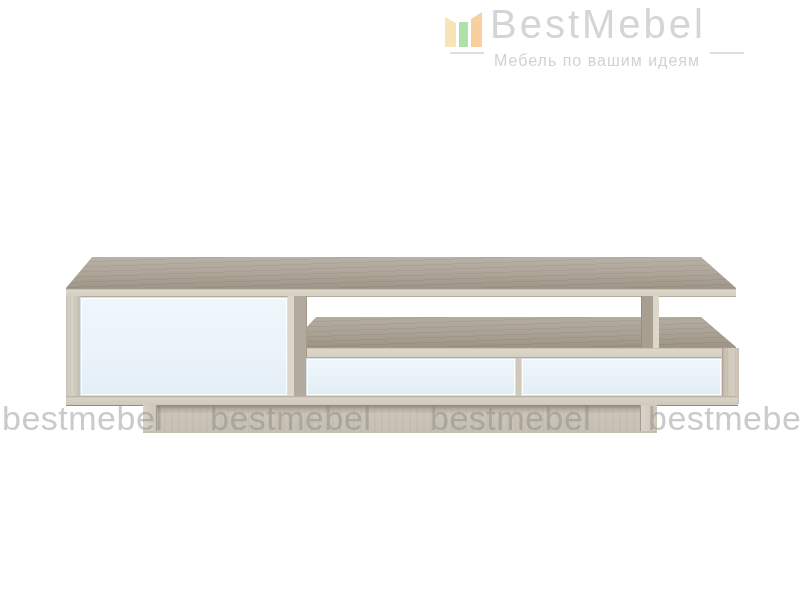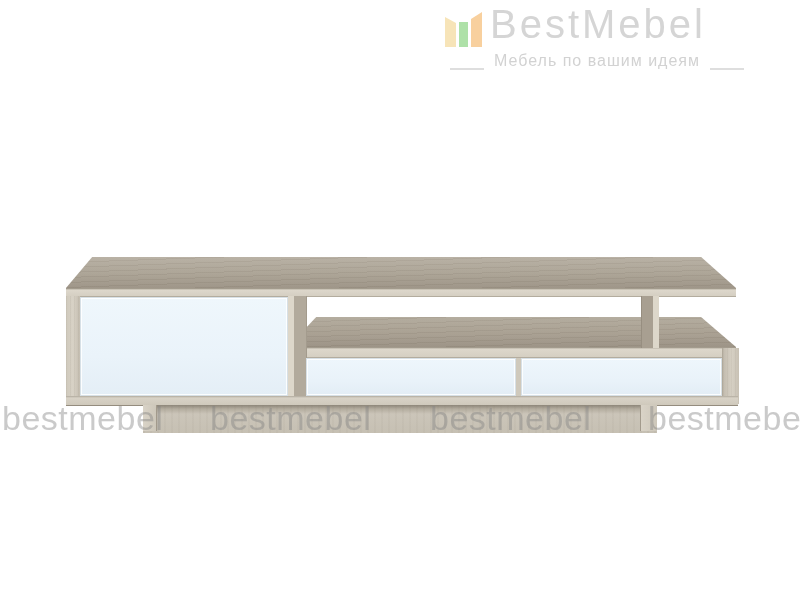--- a/index.html
+++ b/index.html
@@ -13,21 +13,21 @@
   .logo-row{display:flex;align-items:flex-start;}
   .logo-icon{display:flex;align-items:flex-end;height:35px;margin:8px 8px 0 0;}
   .bar{display:block;margin-right:3px;}
   .bar-left{width:11px;height:30px;background:#f7e4b8;clip-path:polygon(0 0,100% 20%,100% 100%,0 100%);}
   .bar-mid{width:9px;height:25px;background:#aee1a8;}
   .bar-right{width:11px;height:35px;background:#f8d09e;clip-path:polygon(0 20%,100% 0,100% 100%,0 100%);margin-right:0;}
   .brand-name{
     font-size:40px;line-height:40px;color:#d5d5d5;font-weight:400;
     letter-spacing:3px;white-space:nowrap;
   }
-  .tagline-row{display:flex;align-items:flex-end;margin-top:5px;margin-left:5px;}
+  .tagline-row{display:flex;align-items:flex-start;margin-top:5px;margin-left:5px;}
   .dash{display:block;width:34px;height:2px;background:#dedede;}
   .tagline{
     flex:0 0 auto;margin:0 10px;font-size:16px;color:#d2d2d2;
     letter-spacing:1px;white-space:nowrap;
   }
 
   
   .furniture{position:absolute;left:0;top:0;width:800px;height:600px;z-index:1;}
   .part{position:absolute;}
 

